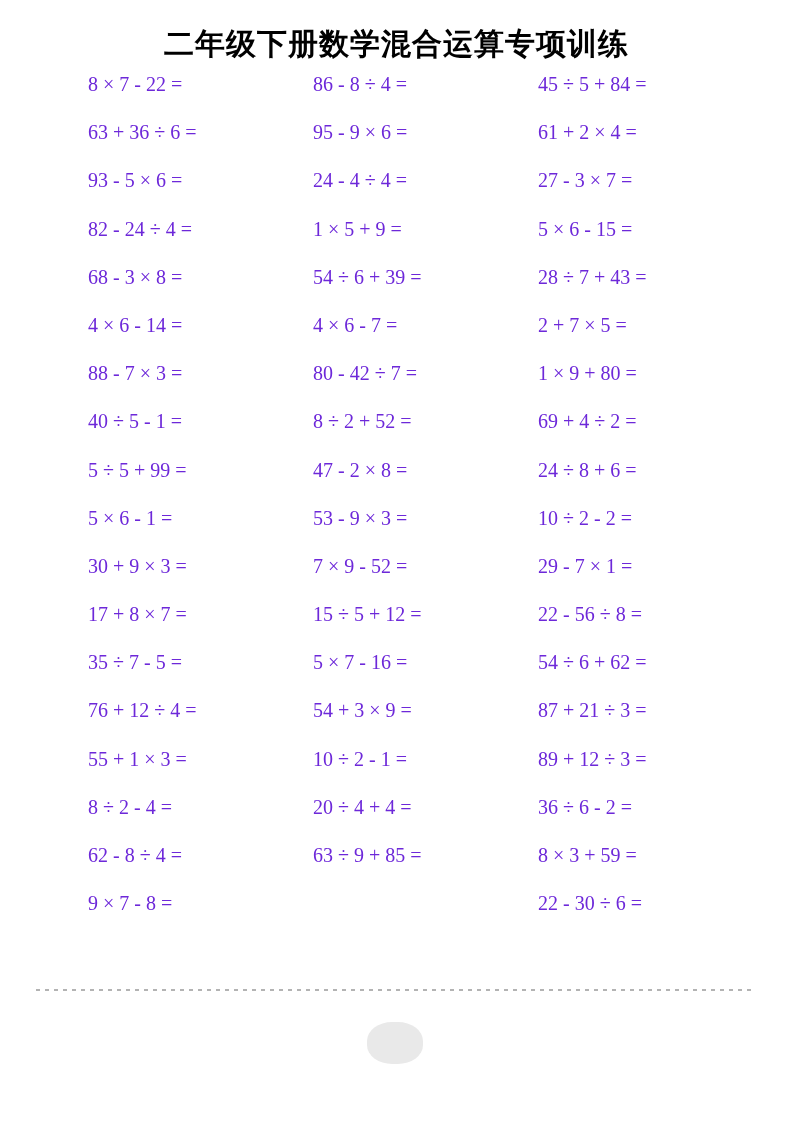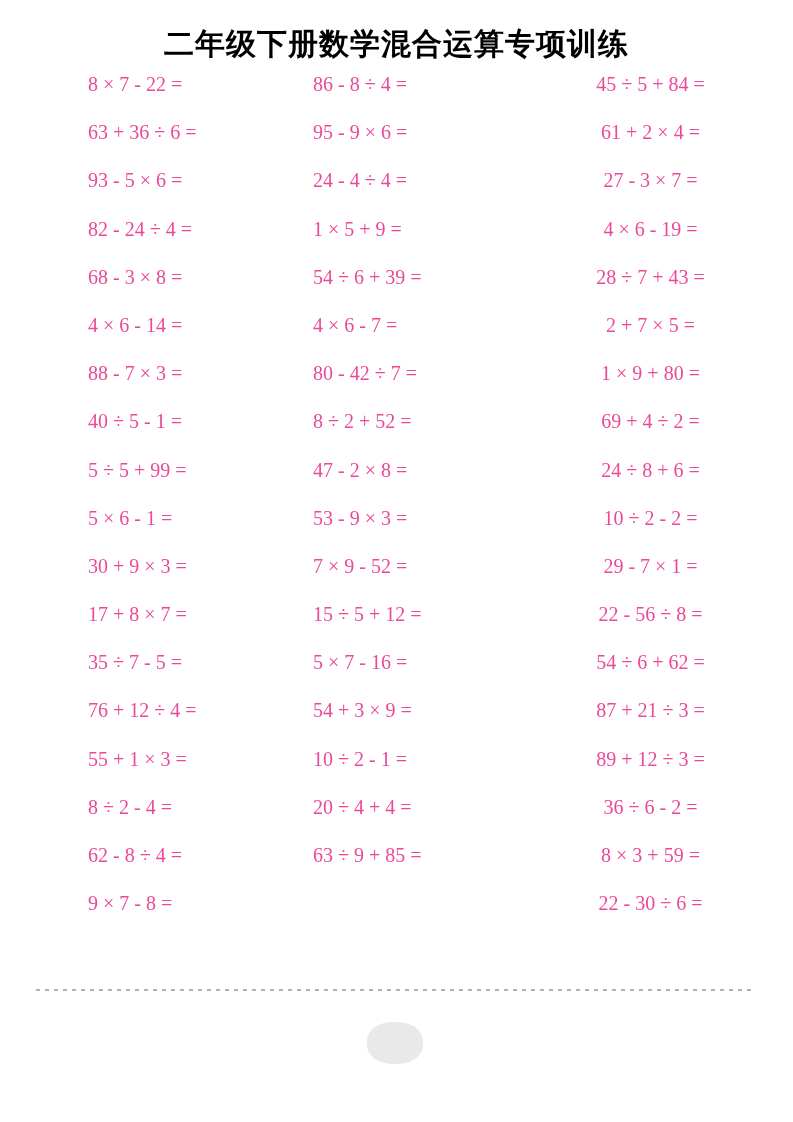--- a/index.html
+++ b/index.html
@@ -35,27 +35,27 @@
     left: 0;
     width: 100%;
   }
   .col {
     position: absolute;
     top: 0;
     width: 225px;
   }
   .col-0 { left: 88px; }
   .col-1 { left: 313px; }
-  .col-2 { left: 538px; text-align: center; }
+  .col-2 { left: 538px; }
   .problem {
     height: 48.2px;
     line-height: 48.2px;
     font-size: 20px;
     white-space: nowrap;
-    color: #ec4899;
+    color: #6d28d9;
     font-family: Liberation Serif, serif;
   }
   .dashed-divider {
     position: absolute;
     top: 989px;
     left: 36px;
     width: 720px;
     height: 2px;
     background: repeating-linear-gradient(
       to right,
@@ -117,21 +117,21 @@
         <div class="problem">5 × 7 - 16 =</div>
         <div class="problem">54 + 3 × 9 =</div>
         <div class="problem">10 ÷ 2 - 1 =</div>
         <div class="problem">20 ÷ 4 + 4 =</div>
         <div class="problem">63 ÷ 9 + 85 =</div>
       </div>
     <div class="col col-2">
         <div class="problem">45 ÷ 5 + 84 =</div>
         <div class="problem">61 + 2 × 4 =</div>
         <div class="problem">27 - 3 × 7 =</div>
-        <div class="problem">4 × 6 - 19 =</div>
+        <div class="problem">5 × 6 - 15 =</div>
         <div class="problem">28 ÷ 7 + 43 =</div>
         <div class="problem">2 + 7 × 5 =</div>
         <div class="problem">1 × 9 + 80 =</div>
         <div class="problem">69 + 4 ÷ 2 =</div>
         <div class="problem">24 ÷ 8 + 6 =</div>
         <div class="problem">10 ÷ 2 - 2 =</div>
         <div class="problem">29 - 7 × 1 =</div>
         <div class="problem">22 - 56 ÷ 8 =</div>
         <div class="problem">54 ÷ 6 + 62 =</div>
         <div class="problem">87 + 21 ÷ 3 =</div>

